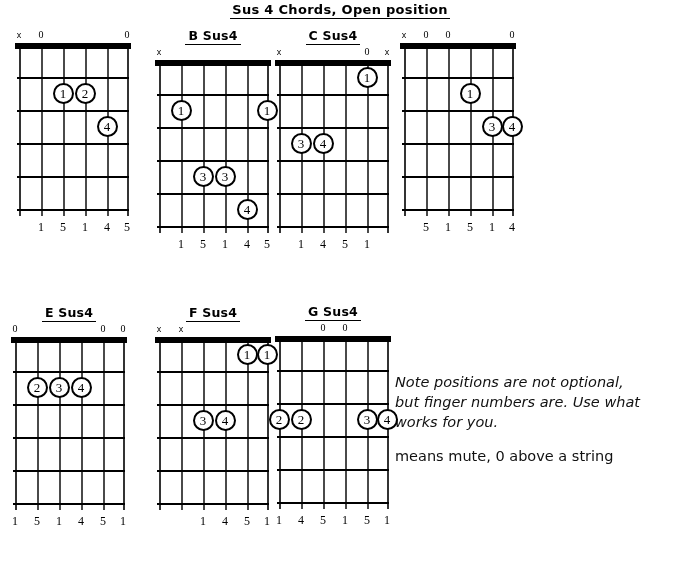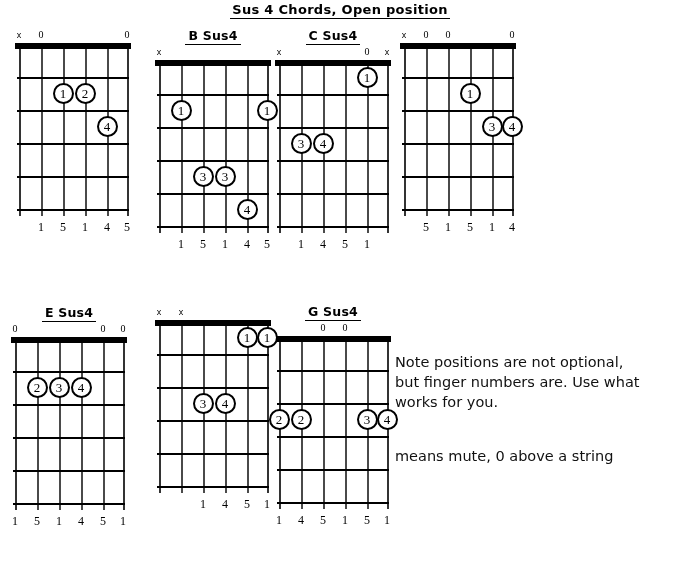--- a/index.html
+++ b/index.html
@@ -305,20 +305,21 @@
       <div class="intervals">
         <div class="interval" style="left: 11px;">1</div>
         <div class="interval" style="left: 33px;">5</div>
         <div class="interval" style="left: 55px;">1</div>
         <div class="interval" style="left: 77px;">4</div>
         <div class="interval" style="left: 99px;">5</div>
         <div class="interval" style="left: 119px;">1</div>
       </div>
     </div>
     <div class="chord" style="left: 148px; top: 305px;">
+      <div class="chord-name"><span class="nm">F Sus4</span></div>
       <div class="markers">
         <div class="marker x" style="left: 11px;">x</div>
         <div class="marker x" style="left: 33px;">x</div>
       </div>
       <div class="grid">
         <div class="string outer" style="left: 2px;"></div>
         <div class="string" style="left: 24px;"></div>
         <div class="string" style="left: 46px;"></div>
         <div class="string" style="left: 68px;"></div>
         <div class="string" style="left: 90px;"></div>
@@ -369,21 +370,21 @@
         <div class="interval" style="left: 11px;">1</div>
         <div class="interval" style="left: 33px;">4</div>
         <div class="interval" style="left: 55px;">5</div>
         <div class="interval" style="left: 77px;">1</div>
         <div class="interval" style="left: 99px;">5</div>
         <div class="interval" style="left: 119px;">1</div>
       </div>
     </div>
   </div>
 <div id="notes-layer">
-    <div class="note-block" style="left: 395px; top: 352px;">
+    <div class="note-block" style="left: 395px; top: 372px; font-style: italic;">
       <div>Note positions are not optional,</div>
       <div>but finger numbers are. Use what</div>
       <div>works for you.</div>
     </div>
     <div class="note-block" style="left: 395px; top: 446px;">
       <div>means mute, 0 above a string</div>
     </div>
   </div>
 
 </body></html>

